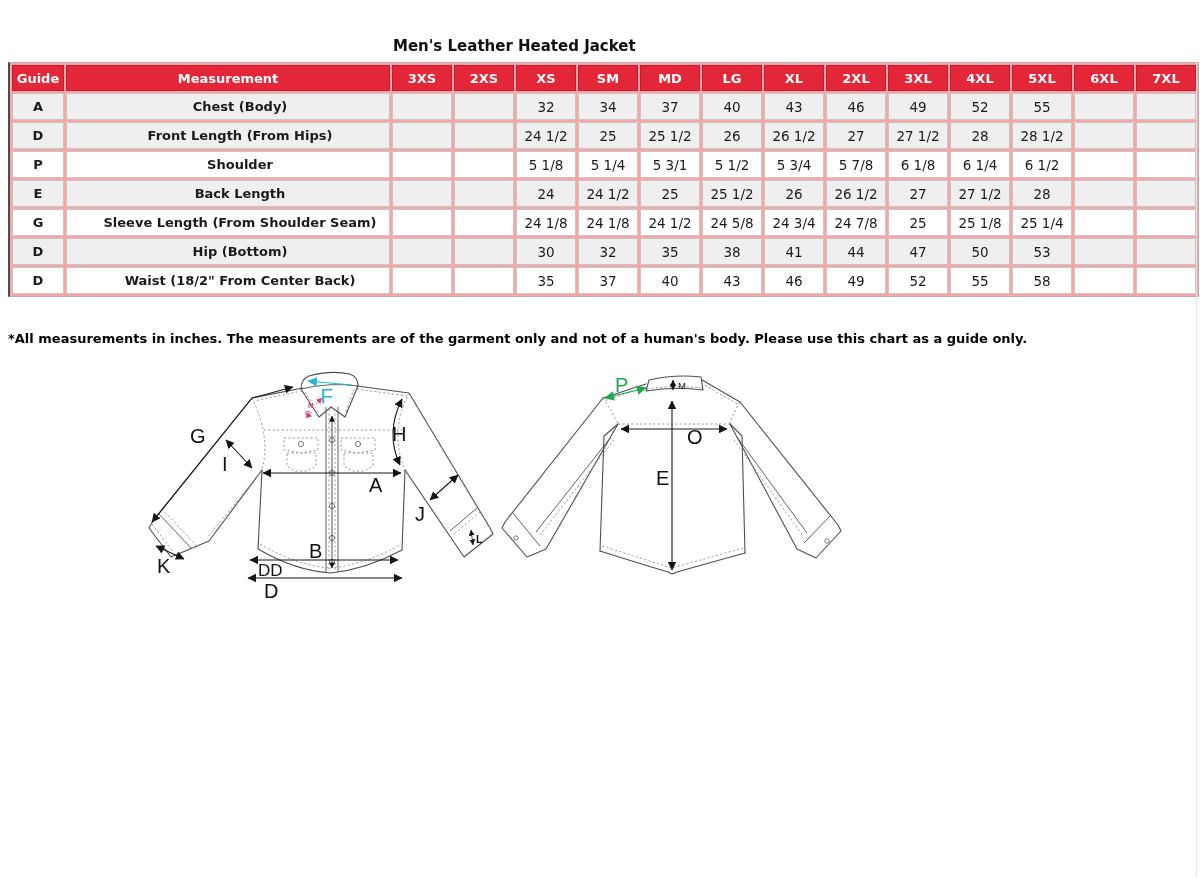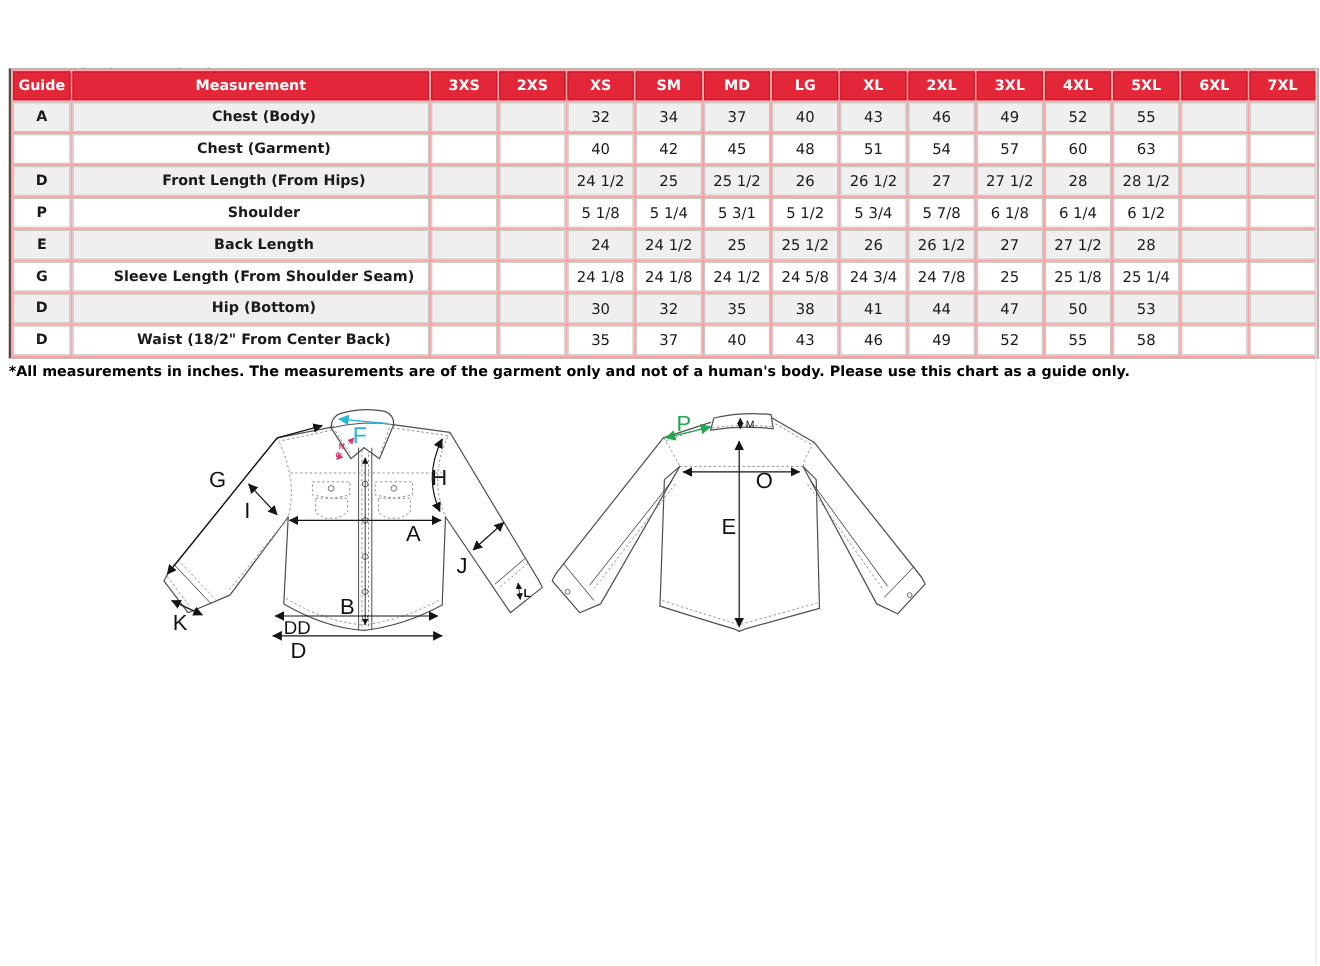--- a/index.html
+++ b/index.html
@@ -40,20 +40,21 @@
   text.lbl-xs{font-family:"Liberation Sans",sans-serif;font-size:9.5px;fill:#111;}
   text.lbl-cyan{font-family:"Liberation Sans",sans-serif;font-size:21px;fill:#25b7d3;}
   text.lbl-green{font-family:"Liberation Sans",sans-serif;font-size:20px;fill:#1fa84e;}
   text.lbl-red{font-family:"Liberation Sans",sans-serif;font-size:7.5px;font-weight:bold;fill:#e0336a;}
 </style>
 </head>
 <body>
 
 <div class="titles">
   <span class="sku-title">SKU'S: MLM1513 and MLM1514</span>
+  <span class="product-title">Men's Leather Heated Jacket</span>
 </div>
 
 <table class="size-table">
   <colgroup>
     <col style="width:52px">
       <col style="width:324px">
     <col style="width:60px">
       <col style="width:60px">
       <col style="width:60px">
       <col style="width:60px">
@@ -97,37 +98,20 @@
         <td>37</td>
         <td>40</td>
         <td>43</td>
         <td>46</td>
         <td>49</td>
         <td>52</td>
         <td>55</td>
         <td></td>
         <td></td>
       </tr>
-      <tr>
-        <td class="guide"></td>
-        <td class="meas">Chest (Garment)</td>
-        <td></td>
-        <td></td>
-        <td>40</td>
-        <td>42</td>
-        <td>45</td>
-        <td>48</td>
-        <td>51</td>
-        <td>54</td>
-        <td>57</td>
-        <td>60</td>
-        <td>63</td>
-        <td></td>
-        <td></td>
-      </tr>
       <tr class="alt">
         <td class="guide">D</td>
         <td class="meas">Front Length (From Hips)</td>
         <td></td>
         <td></td>
         <td>24 1/2</td>
         <td>25</td>
         <td>25 1/2</td>
         <td>26</td>
         <td>26 1/2</td>

